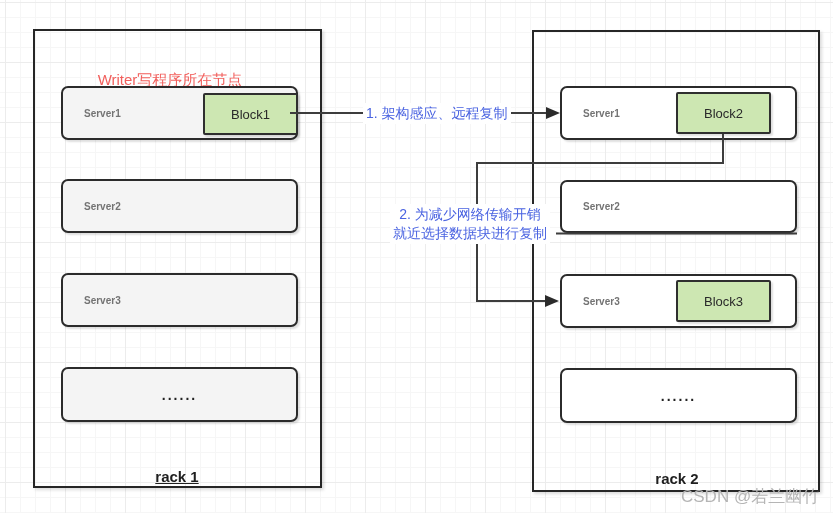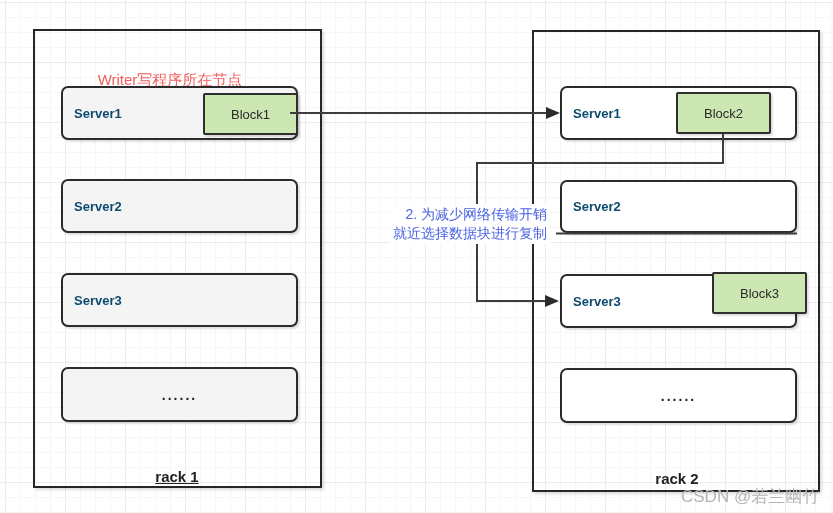--- a/index.html
+++ b/index.html
@@ -52,23 +52,23 @@
     position: absolute;
     border: 2px solid #2b2b2b;
     border-radius: 7px;
     box-sizing: border-box;
     box-shadow: 2px 2px 2px rgba(0,0,0,0.13);
     display: flex;
     align-items: center;
   }
   .server .srv-name {
     font-weight: bold;
-    font-size: 13px;
-    color: #0c4a6e;
-    padding-left: 11px;
+    font-size: 10px;
+    color: #737373;
+    padding-left: 21px;
   }
   .server.left  { left: 61px;  width: 237px; height: 54px; background: #f4f4f4; }
   .server.right { left: 560px; width: 237px; height: 54px; background: #ffffff; }
   .dots-box {
     justify-content: center;
   }
   .dots-box .dots {
     font-weight: bold;
     font-size: 14px;
     letter-spacing: 2px;
@@ -85,37 +85,37 @@
     display: flex;
     align-items: center;
     justify-content: center;
     font-size: 13px;
     color: #2a2a2a;
     width: 95px;
     height: 42px;
   }
   .block1 { left: 203px; top: 93px; }
   .block2 { left: 676px; top: 92px; }
-  .block3 { left: 676px; top: 272px; margin-left: 36px; }
+  .block3 { left: 676px; top: 280px; }
   .arrows-svg {
     position: absolute;
     left: 0; top: 0;
     pointer-events: none;
   }
   .edge-label {
     position: absolute;
     background: #ffffff;
     color: #4a63e1;
     font-size: 14px;
     line-height: 19px;
     padding: 1px 3px;
     white-space: nowrap;
   }
   .edge-label-1 { left: 363px; top: 103px; }
-  .edge-label-2 { left: 390px; top: 204px; text-align: right; }
+  .edge-label-2 { left: 390px; top: 204px; text-align: center; }
   .watermark {
     position: absolute;
     left: 681px; top: 485px;
     color: #b5b5b5;
     font-size: 17px;
     white-space: nowrap;
   }
 </style>
 </head>
 <body>
@@ -172,20 +172,21 @@
 
     <path d="M290 113 H547" stroke="#3d3d3d" stroke-width="2" fill="none"></path>
     <polygon points="560,113 546,107 546,119" fill="#2b2b2b"></polygon>
 
     <path d="M723 134 V163 H477 V301 H546" stroke="#3d3d3d" stroke-width="2" fill="none"></path>
     <polygon points="559,301 545,295 545,307" fill="#2b2b2b"></polygon>
 
     <path d="M556 233.5 H797" stroke="#3d3d3d" stroke-width="2" fill="none"></path>
   </svg>
 
+  <div class="edge-label edge-label-1">1. 架构感应、远程复制</div>
   <div class="edge-label edge-label-2">
     <span>2. 为减少网络传输开销</span><br>
     <span>就近选择数据块进行复制</span>
   </div>
 
   <div class="watermark">CSDN @若兰幽竹</div>
 
 </div>
 
 </body></html>

